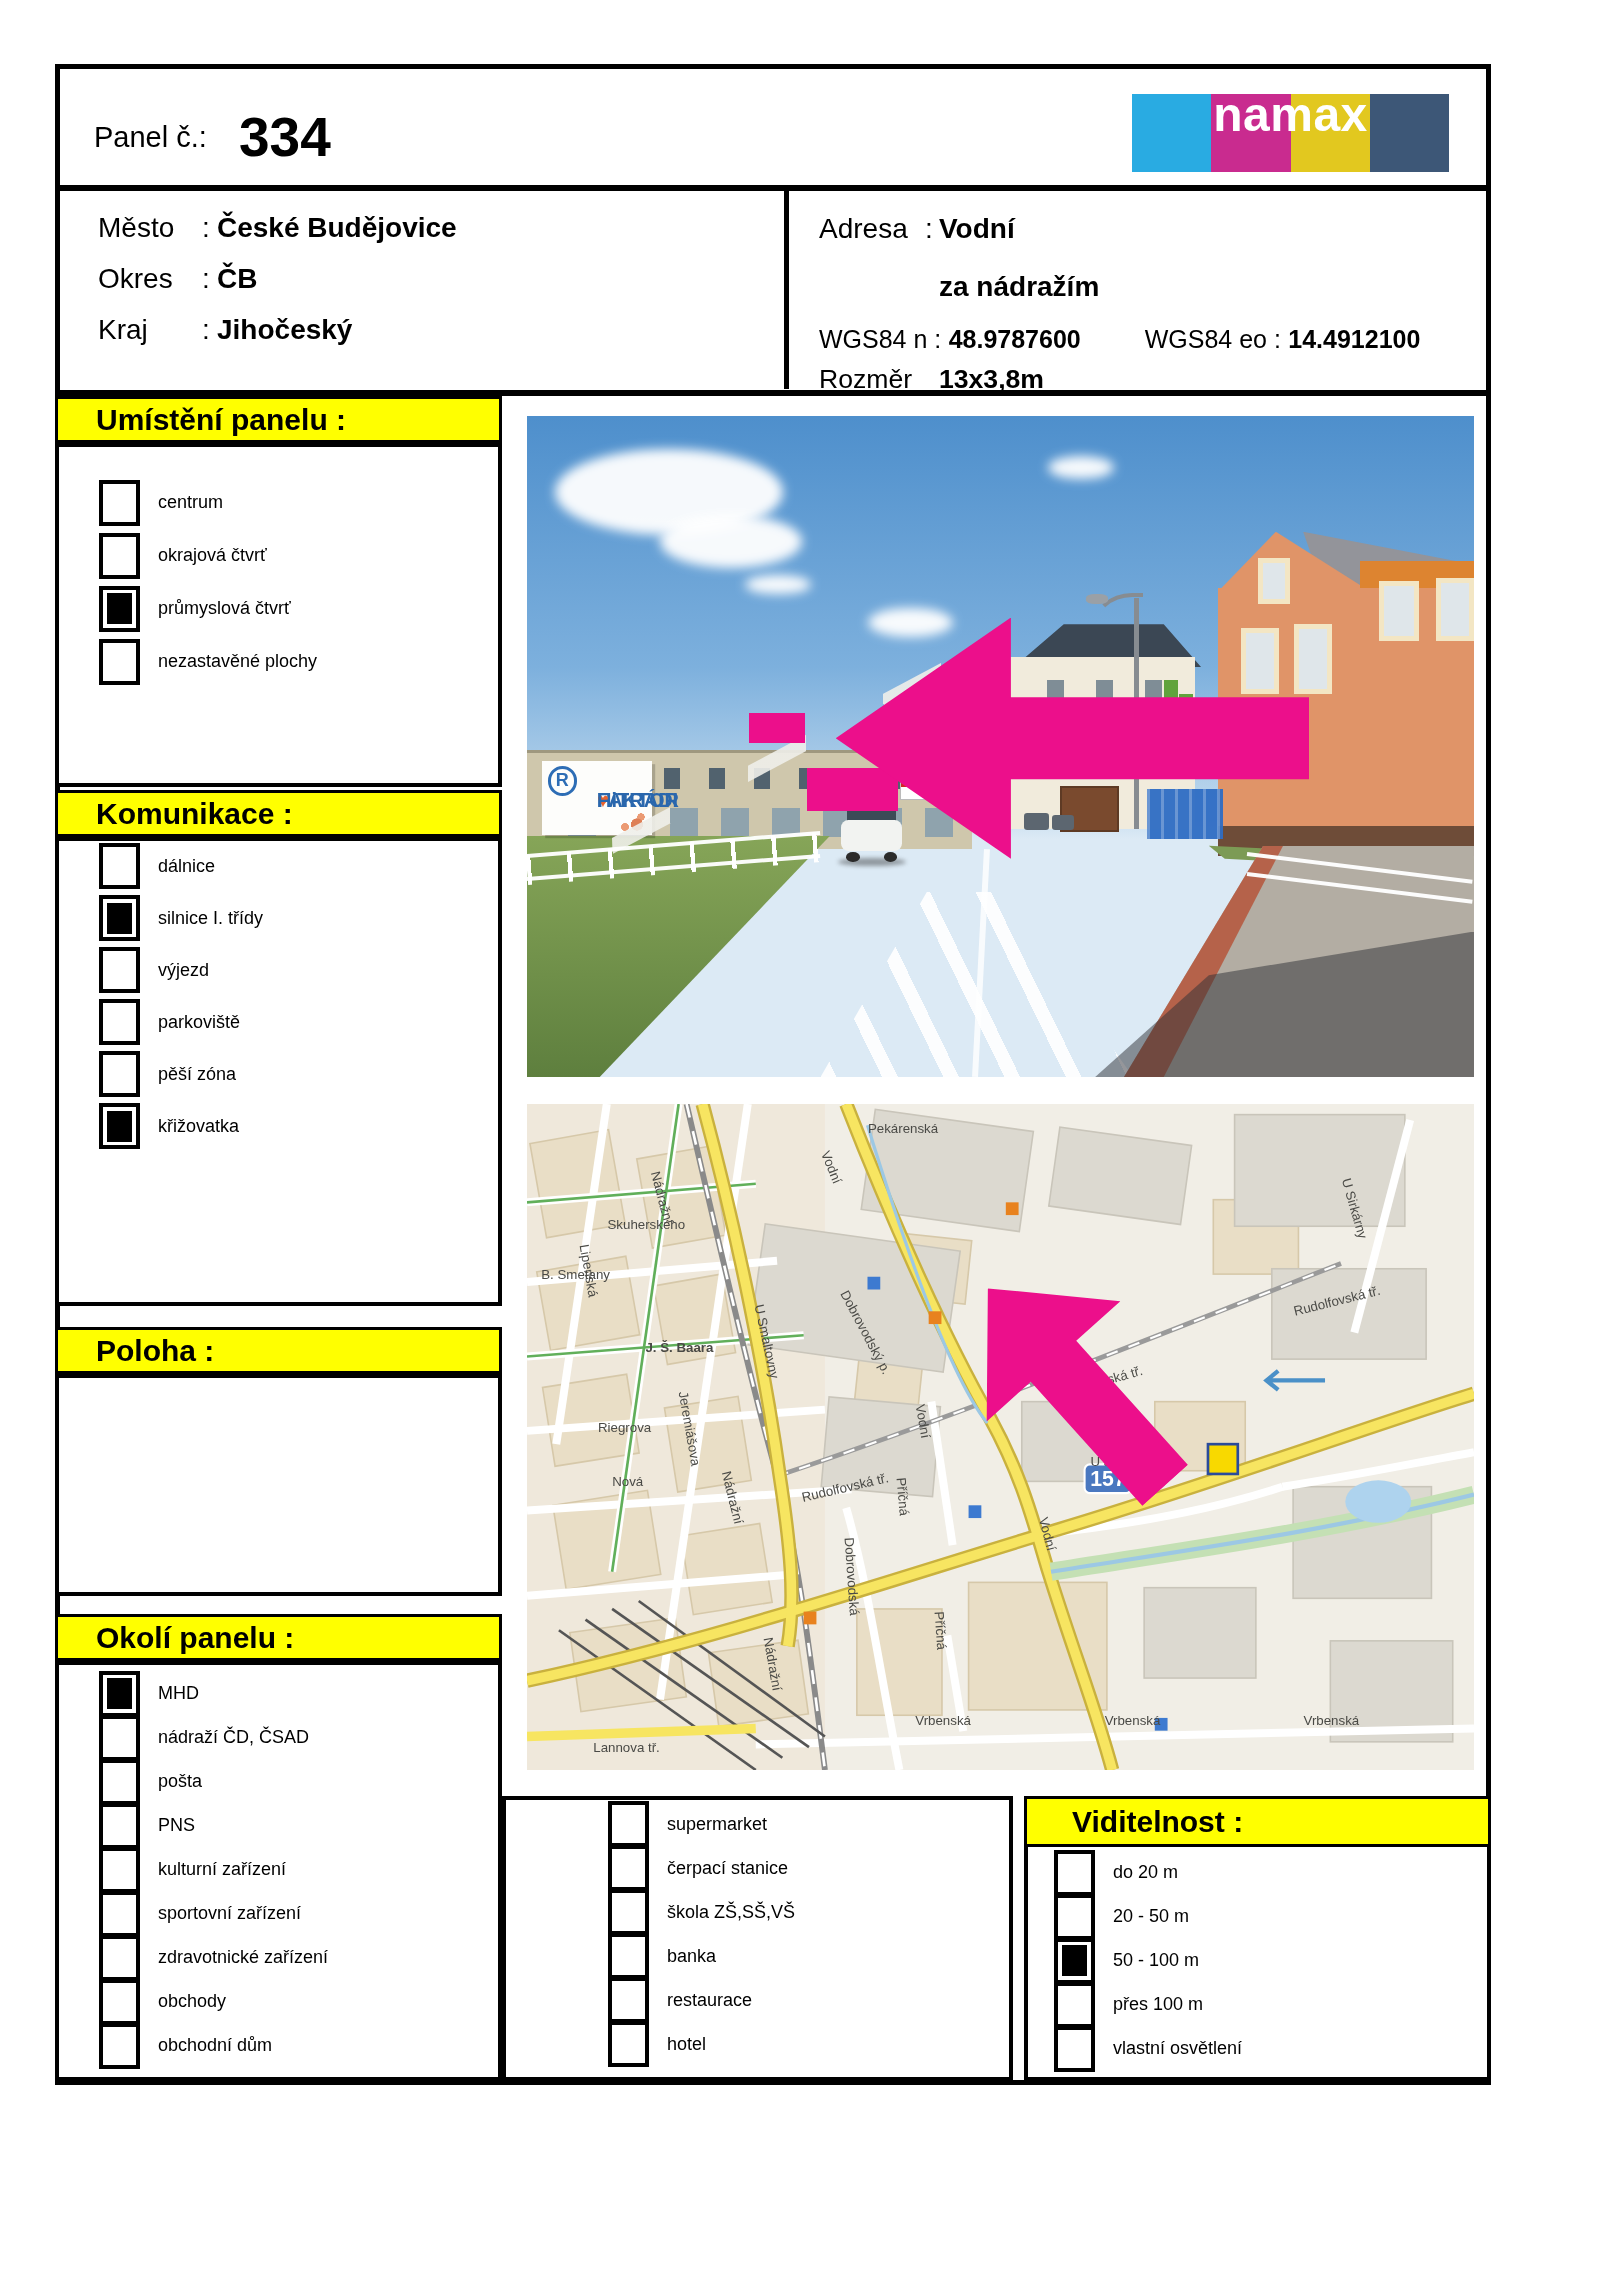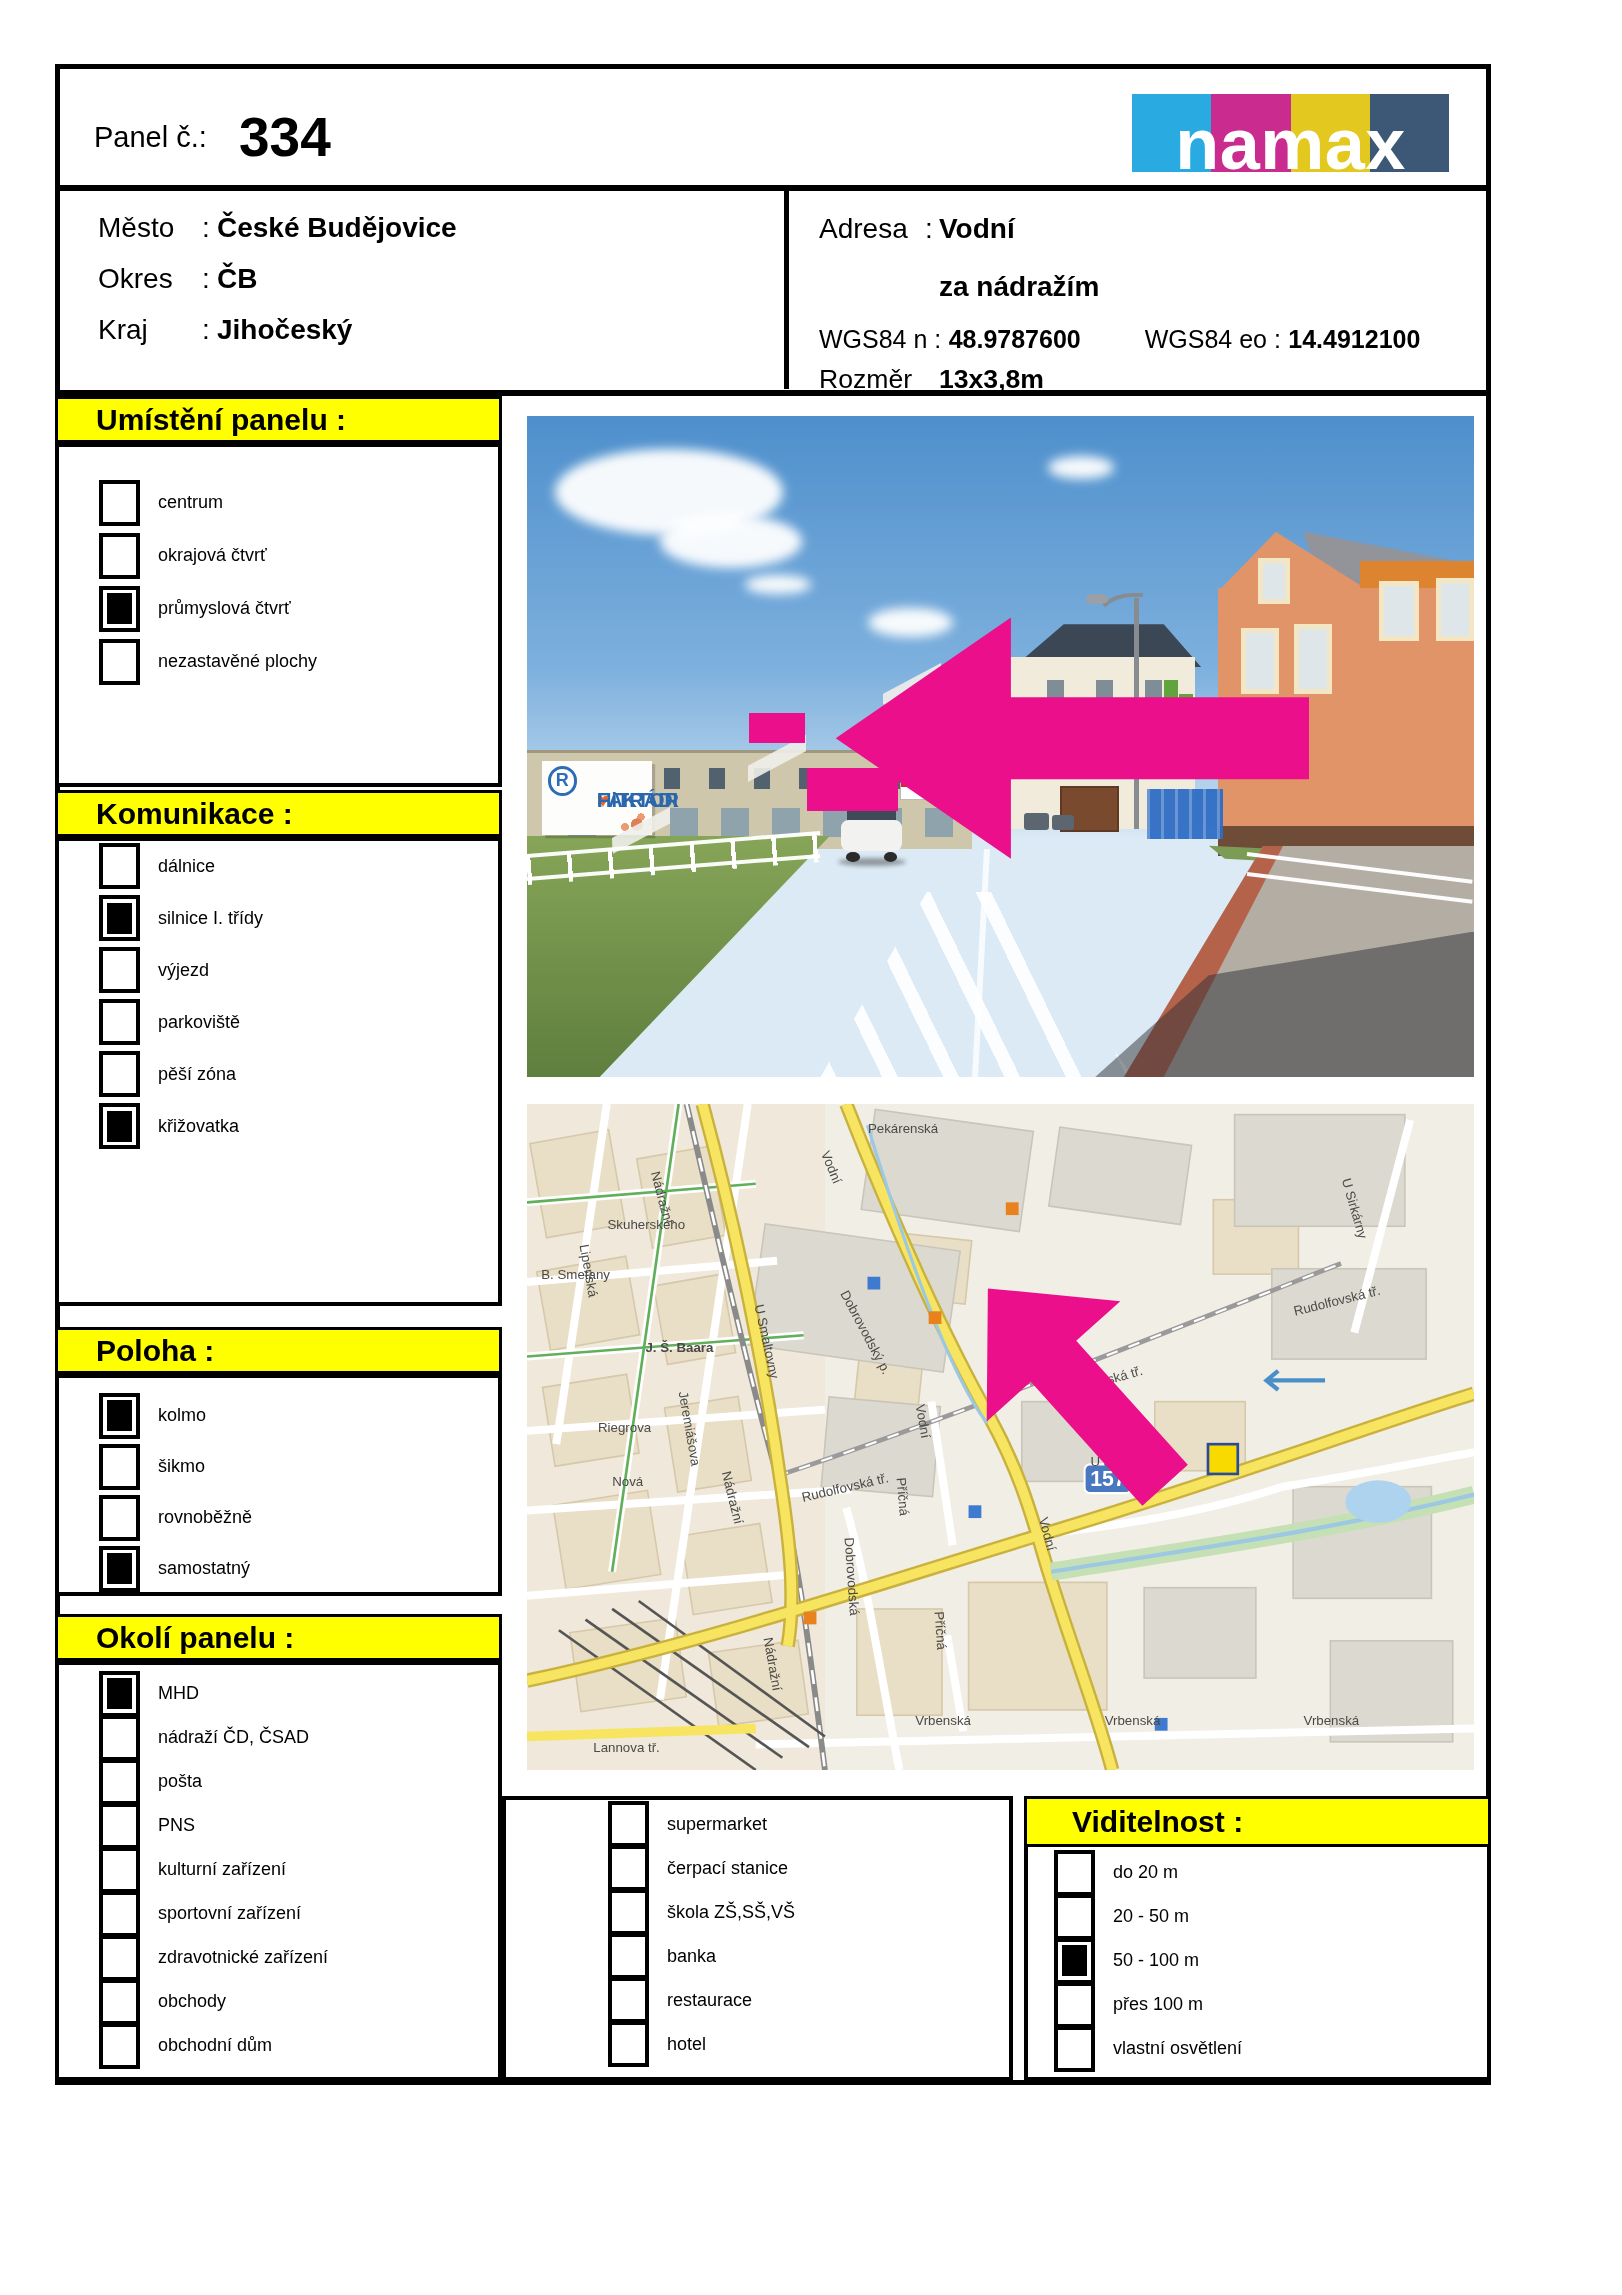--- a/index.html
+++ b/index.html
@@ -8,21 +8,21 @@
   .abs{position:absolute;}
   .outer{left:55px;top:64px;width:1436px;height:2021px;border:5.9px solid #000;box-sizing:border-box;}
   .hline{left:55px;width:1436px;height:6.4px;background:#000;}
   .vline{width:4.8px;background:#000;}
   
   .panel-label{left:94px;top:121px;font-size:29px;}
   .panel-number{left:239px;top:105px;font-size:55px;font-weight:bold;}
   .logo{left:1132px;top:94px;width:317px;height:78px;display:flex;}
   .logo .blk{flex:1 1 0;}
   .logo-text{position:absolute;left:0;top:-7.4px;width:100%;text-align:center;color:#fff;
-             font-weight:bold;font-size:72px;letter-spacing:0.5px;margin-top:16px;}
+             font-weight:bold;font-size:48px;letter-spacing:0.5px;}
   
   .inforow{font-size:28px;display:flex;}
   .inforow .lbl{display:inline-block;}
   .inforow .val{font-weight:bold;}
   
   .ybar{background:#ffff00;border:3.7px solid #000;box-sizing:border-box;display:flex;align-items:center;
         font-weight:bold;font-size:30px;padding-left:38px;}
   .sbox{border:4.3px solid #000;box-sizing:border-box;background:#fff;}
   .sec-body{box-sizing:border-box;}
   .cbrow{height:var(--pitch);display:flex;align-items:center;}
@@ -188,39 +188,20 @@
         <span class="cbl">pěší zóna</span>
       </div>
       <div class="cbrow">
         <span class="cb checked"></span>
         <span class="cbl">křižovatka</span>
       </div>
     </div>
 
   <div class="abs ybar" style="left:55px;top:1327px;width:447px;height:47px">Poloha :</div>
   <div class="abs sbox" style="left:55px;top:1374px;width:447px;height:222px"></div>
-  <div class="abs sec-body" style="left:55px;top:1374px;width:447px;height:222px;padding:16px 0 0 44px;--pitch:51px">
-
-  <div class="cbrow">
-        <span class="cb checked"></span>
-        <span class="cbl">kolmo</span>
-      </div>
-      <div class="cbrow">
-        <span class="cb"></span>
-        <span class="cbl">šikmo</span>
-      </div>
-      <div class="cbrow">
-        <span class="cb"></span>
-        <span class="cbl">rovnoběžně</span>
-      </div>
-      <div class="cbrow">
-        <span class="cb checked"></span>
-        <span class="cbl">samostatný</span>
-      </div>
-    </div>
 
   <div class="abs ybar" style="left:55px;top:1614px;width:447px;height:47px">Okolí panelu :</div>
   <div class="abs sbox" style="left:55px;top:1661px;width:447px;height:420px"></div>
   <div class="abs sec-body" style="left:55px;top:1661px;width:447px;height:420px;padding:10.6px 0 0 44px;--pitch:44px">
 
   <div class="cbrow">
         <span class="cb checked"></span>
         <span class="cbl">MHD</span>
       </div>
       <div class="cbrow">

